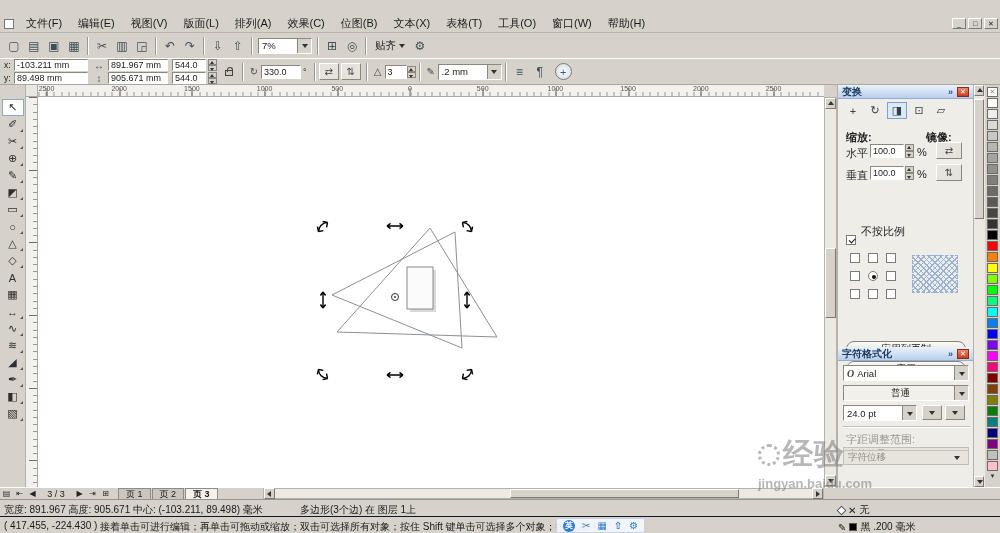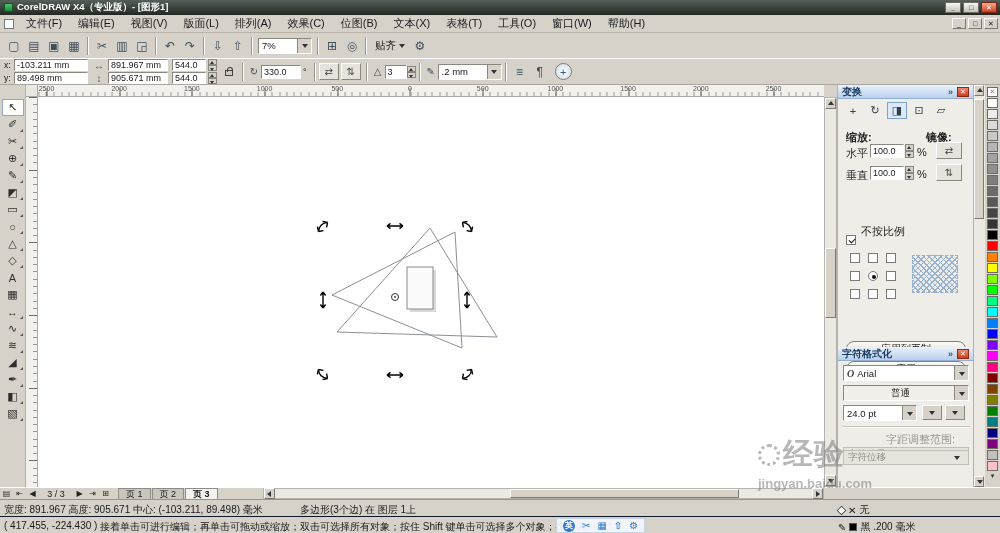--- a/index.html
+++ b/index.html
@@ -99,21 +99,21 @@
 .radio.sel:after{content:"";position:absolute;left:2.5px;top:2.5px;width:4px;height:4px;border-radius:50%;background:#111;}
 .preview{position:absolute;left:74px;top:170px;width:46px;height:38px;border:1px dashed #88a8d0;background-image:repeating-linear-gradient(45deg,#88a8d0 0 1px,transparent 1px 4px),repeating-linear-gradient(-45deg,#88a8d0 0 1px,transparent 1px 4px);opacity:.85;}
 .dbutton{position:absolute;left:8px;width:120px;height:16px;background:linear-gradient(#fcfbf8,#d9d5cc);border:1px solid #85827a;border-radius:8px;font-size:10px;display:flex;align-items:center;justify-content:center;margin-top:32px;}
 #font-combo{position:absolute;left:5px;top:280px;width:126px;}
 #font-combo .ficn{font-family:"Liberation Serif",serif;font-style:italic;font-weight:bold;font-size:10px;color:#444;margin-right:3px;}
 #style-combo{position:absolute;left:5px;top:300px;width:126px;background:#f2f0ea;}
 #style-combo .ctext{flex:1;text-align:center;}
 #size-combo{position:absolute;left:5px;top:320px;width:74px;}
 .smallbtn{position:absolute;top:320px;width:20px;height:15px;background:#e6e3dc;border:1px solid;border-color:#fff #8a877f #8a877f #fff;display:inline-flex;}
 .divline{position:absolute;left:4px;top:341px;width:128px;border-top:1px solid #c6c3bb;border-bottom:1px solid #fff;}
-.gray{color:#9b9890;margin-left:40px;}
+.gray{color:#9b9890;}
 .secrow{position:absolute;left:5px;width:126px;height:15px;background:#e7e4dd;border:1px solid #c2bfb7;display:flex;align-items:center;padding:0 4px;color:#8f8c85;font-size:9.5px;}
 #docker-scroll{position:absolute;left:973px;top:85px;width:12px;height:402px;background:#ece9e2;border-left:1px solid #b5b2aa;}
 #docker-scroll .thumb{position:absolute;left:0;top:14px;width:10px;height:120px;background:#d6d2ca;border:1px solid;border-color:#fff #7c7973 #7c7973 #fff;}
 
 
 #palette{position:absolute;left:985px;top:85px;width:15px;height:402px;background:#d6d2ca;padding-top:2px;}
 #palette-list span{display:block;width:11px;height:10px;margin:0 auto 1px;border:1px solid #6e6b63;}
 #palette-list span.none{background:#fff;color:#888;font-size:7px;line-height:8px;text-align:center;}
 .pdown{display:block;width:11px;margin:1px auto 0;text-align:center;font-size:7px;color:#333;}
 
@@ -144,27 +144,20 @@
 #watermark{position:absolute;left:758px;top:434px;z-index:60;pointer-events:none;opacity:.55;color:#7d7d7d;font-weight:bold;}
 #watermark .row1{font-size:30px;display:flex;align-items:center;gap:3px;letter-spacing:1px;}
 #watermark .logo{width:22px;height:22px;border-radius:50%;border:3px dotted #7d7d7d;display:inline-block;}
 #watermark .row2{font-size:13px;text-align:right;margin-top:1px;font-weight:bold;}
 </style>
 </head>
 <body>
 
 <div id="app">
 
-  <div id="titlebar">
-    <span class="app-icon"></span>
-    <span class="title">CorelDRAW X4（专业版）- [图形1]</span>
-    <span class="wbtn">_</span>
-    <span class="wbtn">□</span>
-    <span class="wbtn close">✕</span>
-  </div>
 
   <div id="menubar">
     <span class="docwin-icon"></span>
     <div id="menu-items" data-list="menu.items">
         <span class="menu-item">文件(F)</span>
         <span class="menu-item">编辑(E)</span>
         <span class="menu-item">视图(V)</span>
         <span class="menu-item">版面(L)</span>
         <span class="menu-item">排列(A)</span>
         <span class="menu-item">效果(C)</span>

